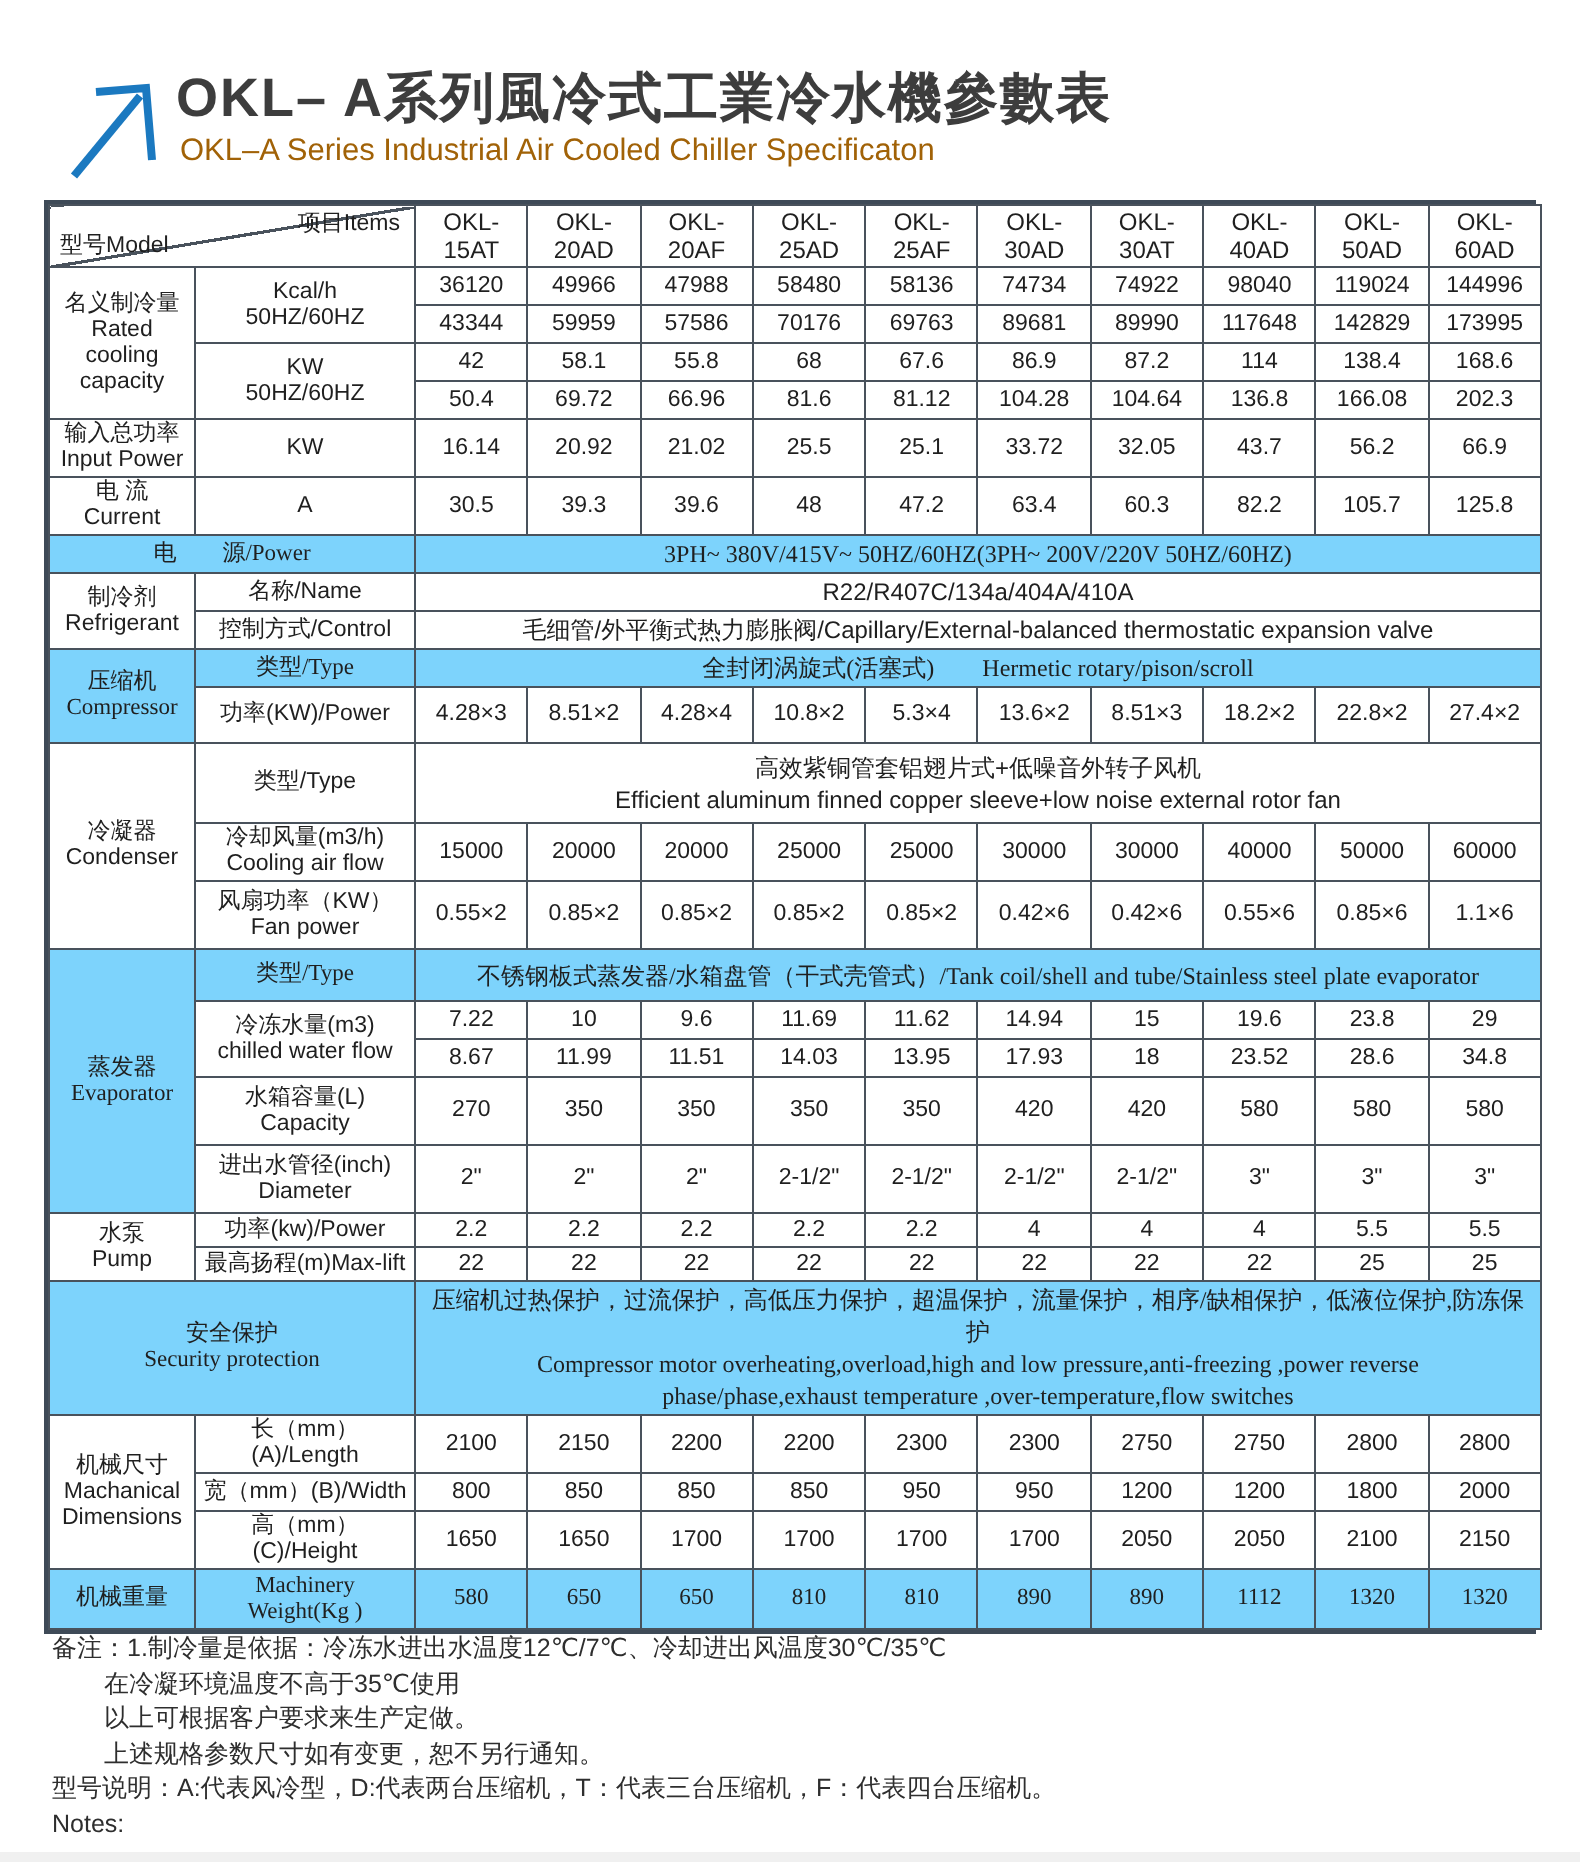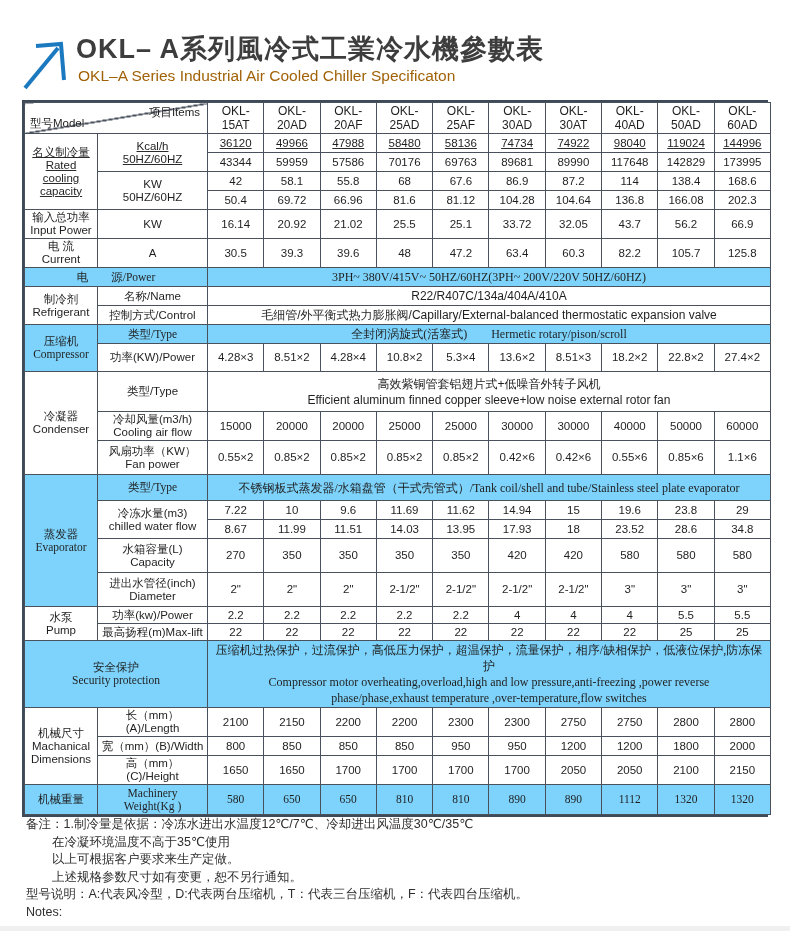--- a/index.html
+++ b/index.html
@@ -2,21 +2,21 @@
 <html><head>
 <meta charset="utf-8">
 <style>
   html,body{margin:0;padding:0;}
   body{
     width:790px;height:931px;position:relative;overflow:hidden;
     background:#ffffff;color:#2b2b2b;
     font-family:"Liberation Sans","DejaVu Sans",sans-serif;
   }
   
-  .hdr{position:absolute;top:34px;left:20px;display:flex;align-items:flex-start;}
+  .hdr{position:absolute;top:34px;left:32px;display:flex;align-items:flex-start;}
   .logo{width:48px;height:56px;margin-right:8px;margin-top:4px;}
   .titles h1{margin:0;font-size:27px;line-height:30px;font-weight:700;color:#3d3d3d;letter-spacing:1px;}
   .titles h2{margin:3px 0 0 2px;font-size:15.5px;line-height:18px;font-weight:400;color:#a16207;}
   
   .table-wrap{position:absolute;left:22px;top:100px;width:746px;border:2px solid #3e4a57;box-sizing:border-box;}
   .caption{height:25px;background:#29a9e2;color:#ffffff;font-size:16px;letter-spacing:1px;
            display:flex;align-items:center;justify-content:center;}
   table{border-collapse:collapse;width:100%;table-layout:fixed;}
   td{border:1px solid #49525c;text-align:center;vertical-align:middle;
      font-size:11.5px;line-height:13px;white-space:pre-line;padding:1px 2px;
@@ -83,21 +83,21 @@
 30AD</td>
           <td class="model">OKL-
 30AT</td>
           <td class="model">OKL-
 40AD</td>
           <td class="model">OKL-
 50AD</td>
           <td class="model">OKL-
 60AD</td>
         </tr>
-        <tr style="height: 19px; text-decoration: underline;">
+        <tr style="height: 19px;">
           <td rowspan="4" class="grp">名义制冷量
 Rated
 cooling
 capacity</td>
           <td rowspan="2" class="item">Kcal/h
 50HZ/60HZ</td>
           <td>36120</td>
           <td>49966</td>
           <td>47988</td>
           <td>58480</td>

